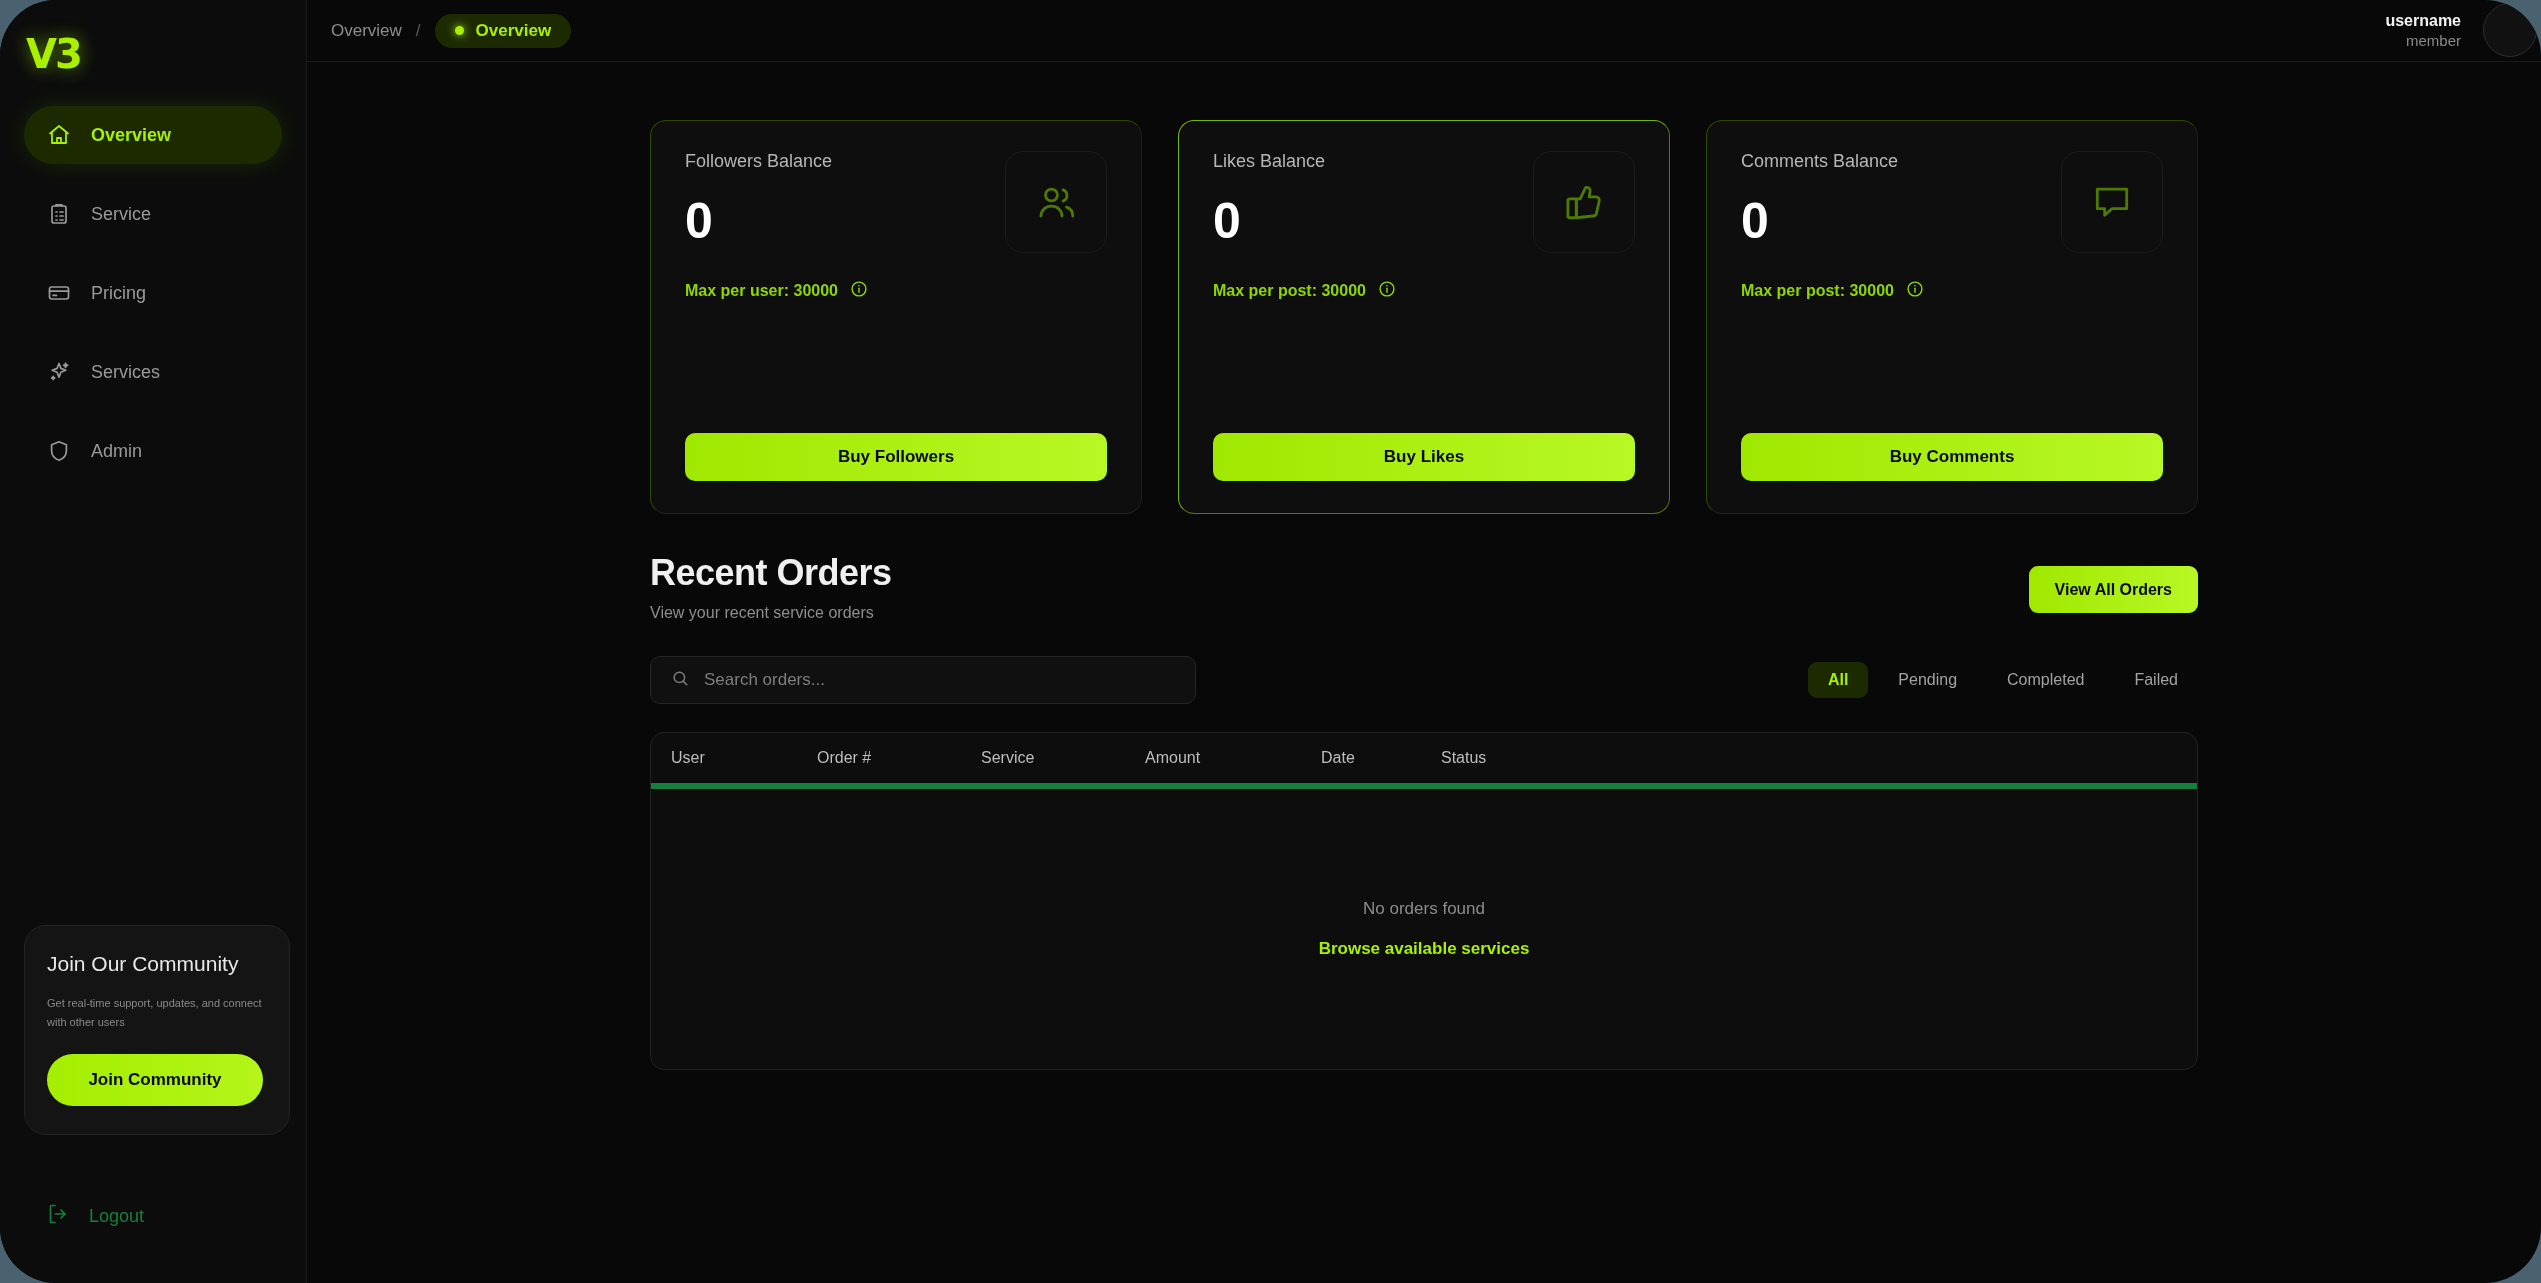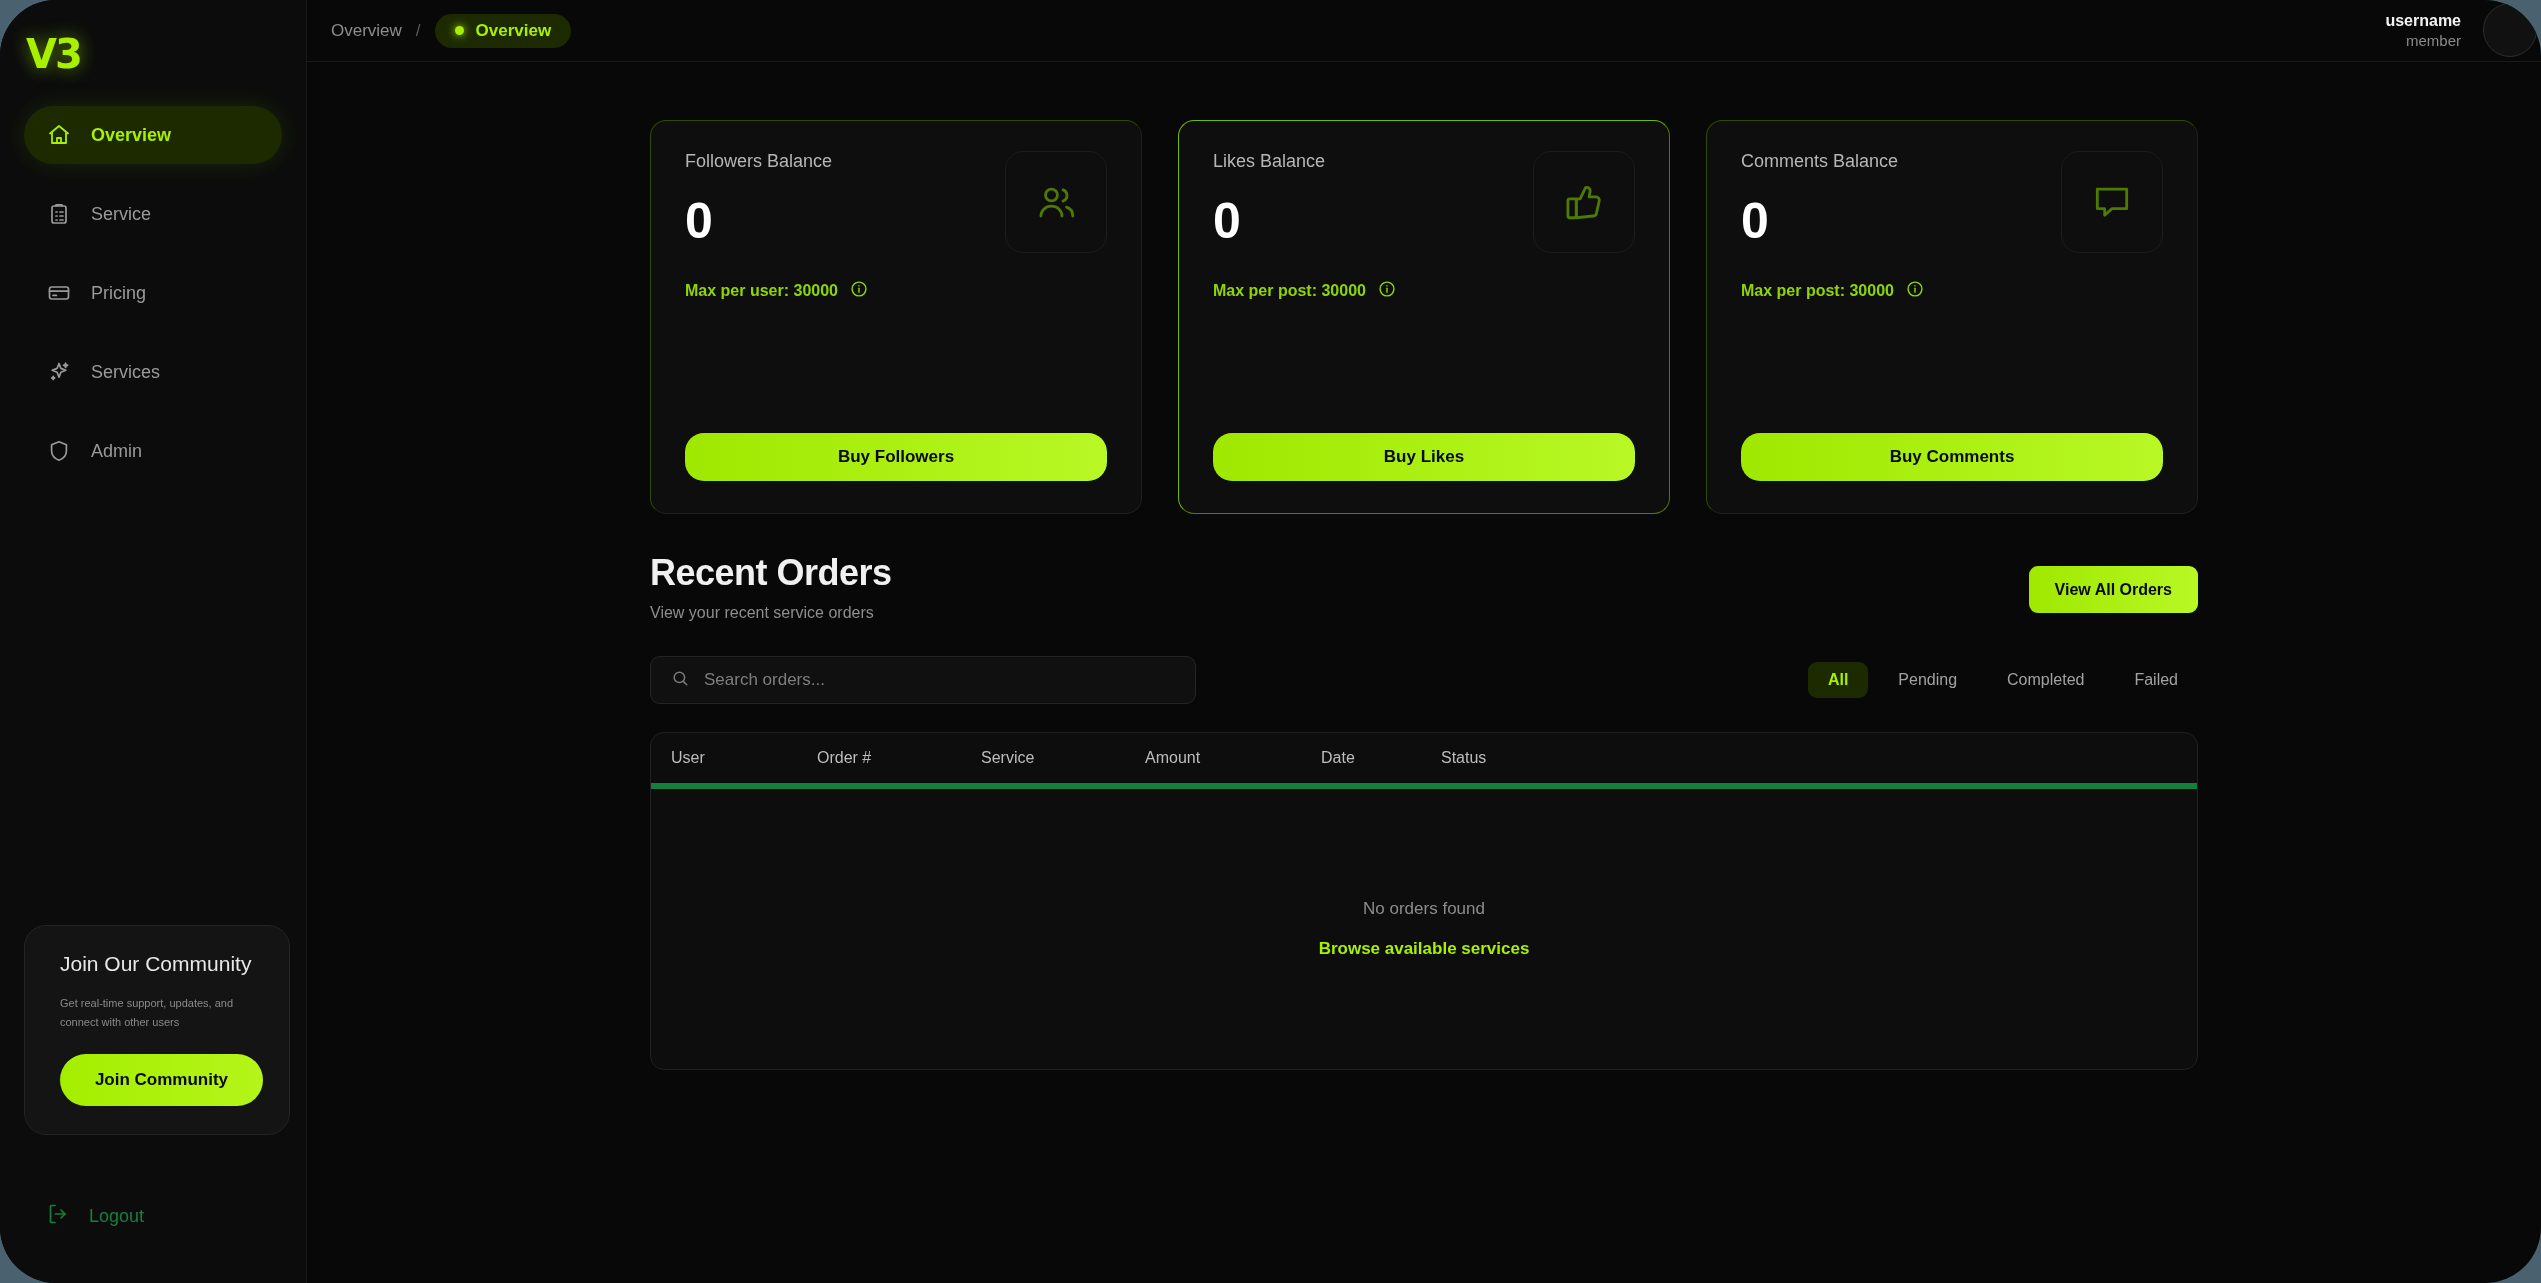--- a/index.html
+++ b/index.html
@@ -50,21 +50,21 @@
   .nav-item .ico{ width:26px; height:26px; display:flex; align-items:center; justify-content:center; flex:0 0 26px;}
   .nav-item svg{ width:24px; height:24px; }
 
   .sidebar-spacer{ flex:1; }
 
   .community{
     margin:0 16px 0 24px;
     background:#141414;
     border:1px solid #242424;
     border-radius:22px;
-    padding:26px 26px 28px 35px;
+    padding:26px 26px 28px 22px;
   }
   .community h3{ font-size:21px; color:#e8e8e8; font-weight:normal; margin-bottom:18px; }
   .community p{ font-size:11px; color:#8a8a8a; line-height:1.75; margin-bottom:22px; }
   .join-btn{
     display:block; width:100%; height:52px;
     border:none; border-radius:26px;
     background:linear-gradient(90deg,#a4ee00,#b5f51a);
     color:#0a0a0a; font-size:17px; font-weight:bold;
     font-family:"Liberation Sans", sans-serif;
     cursor:pointer;
@@ -140,21 +140,21 @@
   .card-ico{
     position:absolute; top:30px; right:34px;
     width:102px; height:102px;
     border:1px solid #1c1c1c; border-radius:18px;
     display:flex; align-items:center; justify-content:center;
   }
   .card-ico svg{ width:42px; height:42px; stroke:#4e7a00; }
   .card-btn{
     margin-top:auto;
     height:48px; width:100%;
-    border:none; border-radius:19px;
+    border:none; border-radius:10px;
     background:linear-gradient(90deg,#9fe800,#b8f825);
     color:#0a0a0a; font-size:17px; font-weight:bold;
     font-family:"Liberation Sans", sans-serif;
     cursor:pointer;
   }
 
   
   .orders{ width:1548px; margin:38px auto 0 auto; }
   .orders-head{ display:flex; align-items:flex-start; justify-content:space-between; }
   .orders-title{ font-size:36px; font-weight:bold; color:#f0f0f0; letter-spacing:-.5px; }

